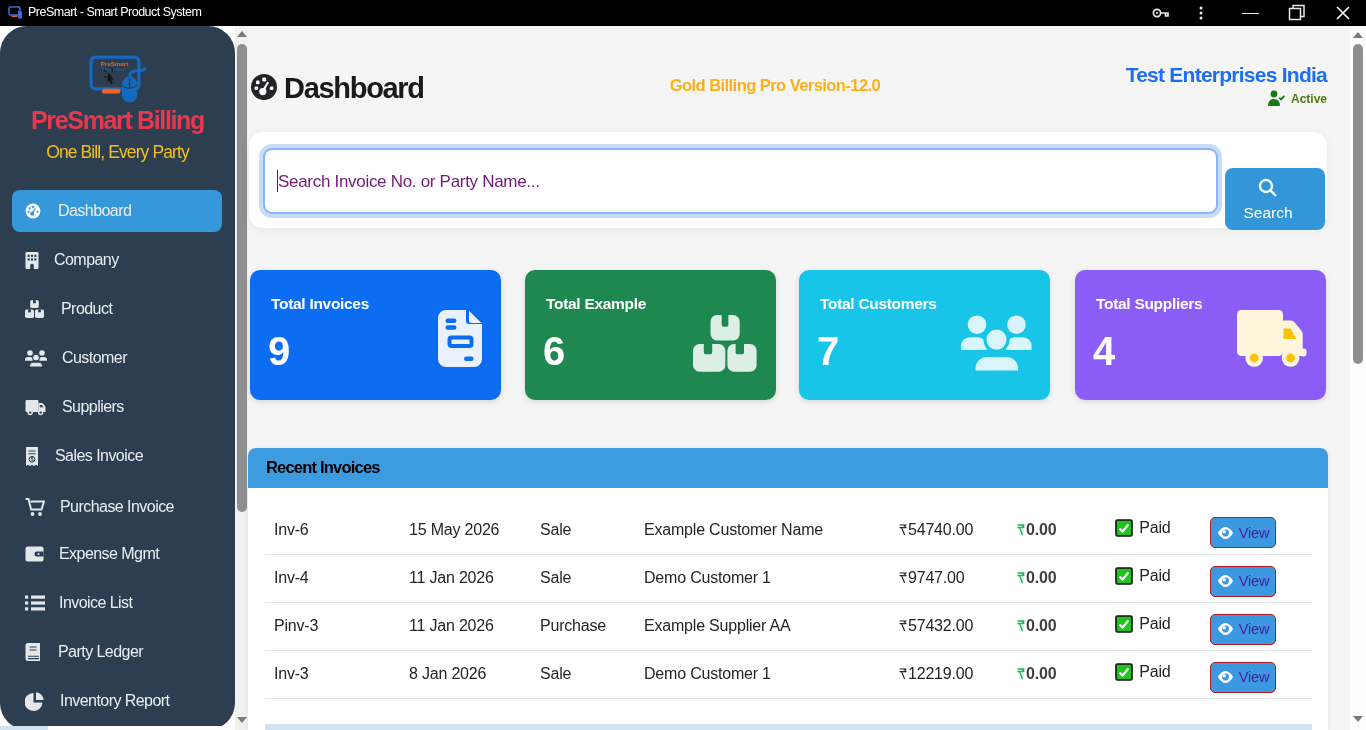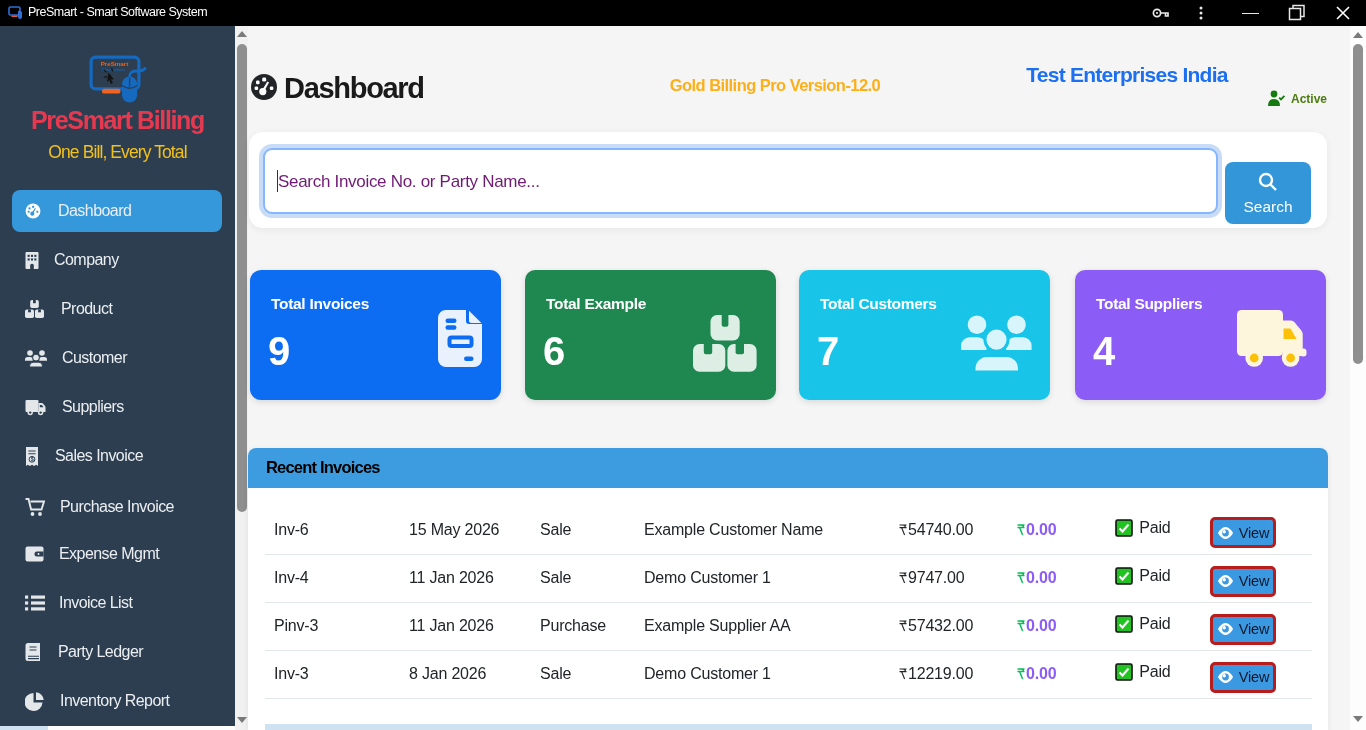--- a/index.html
+++ b/index.html
@@ -2,83 +2,83 @@
 <html><head>
 <meta charset="utf-8">
 <style>
 * { margin:0; padding:0; box-sizing:border-box; }
 html,body { width:1366px; height:730px; overflow:hidden; font-family:"Liberation Sans", sans-serif; }
 .abs { position:absolute; }
 
 #titlebar { position:absolute; left:0; top:0; width:1366px; height:26px; background:#000; }
 #titlebar .title { position:absolute; left:28px; top:5px; font-size:12.5px; color:#fff; letter-spacing:-0.5px; }
 
-#sidebar { position:absolute; left:0; top:26px; width:235px; height:704px; background:#2c3e50; }
+#sidebar { position:absolute; left:0; top:26px; width:235px; height:704px; background:#2c3e50;border-radius:27px; }
 #logo { position:absolute; left:88px; top:28px; }
 #brand { position:absolute; left:0; top:80px; width:235px; text-align:center; color:#e63950; font-size:25px; font-weight:bold; letter-spacing:-1.35px;}
 #tagline { position:absolute; left:0; top:116px; width:235px; text-align:center; color:#f1c01e; font-size:17.5px; letter-spacing:-0.9px; }
 .nav-item { position:absolute; left:12px; width:210px; height:42px; color:#eceff2; font-size:16px; letter-spacing:-0.55px; display:flex; align-items:center; }
 .nav-item .ico { width:18px; height:20px; margin-left:13px; margin-right:14px; flex:none; display:flex; align-items:center; justify-content:center;}
 .nav-item.active { background:#3498db; border-radius:8px; }
 
 #sbscroll { position:absolute; left:235px; top:26px; width:13px; height:704px; background:#f1f1f1; }
 #sbscroll .thumb { position:absolute; left:1.5px; top:18px; width:10px; height:468px; background:#8f8f8f; border-radius:5px; }
 
 #main { position:absolute; left:248px; top:26px; width:1102px; height:704px; background:#f5f5f6; }
 
 #mscroll { position:absolute; left:1350px; top:26px; width:16px; height:704px; background:#fdfdfd; }
 #mscroll .thumb { position:absolute; left:3px; top:18px; width:10px; height:320px; background:#8f8f8f; border-radius:5px; }
 .arr-up { width:0;height:0;border-left:5px solid transparent;border-right:5px solid transparent;border-bottom:6px solid #7a7a7a; position:absolute; }
 .arr-dn { width:0;height:0;border-left:5px solid transparent;border-right:5px solid transparent;border-top:6px solid #7a7a7a; position:absolute; }
 
 #hdr-title { position:absolute; left:284px; top:72px; font-size:29px; font-weight:bold; color:#1a1a1a; letter-spacing:-1.3px;}
 #hdr-center { position:absolute; left:550px; top:76px; width:450px; text-align:center; font-size:16.5px; font-weight:bold; color:#fcaf17; letter-spacing:-0.55px; }
-#hdr-right { position:absolute; left:927px; top:63px; width:400px; text-align:center; font-size:21px; font-weight:bold; color:#1d6ff2; letter-spacing:-0.75px;}
+#hdr-right { position:absolute; left:927px; top:63px; width:400px; text-align:right; font-size:21px; font-weight:bold; color:#1d6ff2; letter-spacing:-0.75px;}
 #hdr-active { position:absolute; left:927px; top:90px; width:400px; text-align:right; font-size:12px; font-weight:bold; color:#4d7c0f; }
 
 #search-card { position:absolute; left:249px; top:132px; width:1078px; height:96px; background:#fff; border-radius:14px; box-shadow:0 2px 8px rgba(0,0,0,0.06); }
 #search-input { position:absolute; left:263px; top:148px; width:955px; height:66px; background:#fff; border:2px solid #86b7fe; border-radius:9px; box-shadow:0 0 0 4px #c8dcf8; }
 #search-ph { position:absolute; left:278px; top:172px; font-size:17px; color:#701a75; letter-spacing:-0.3px; }
 #caret { position:absolute; left:277px; top:170px; width:1px; height:22px; background:#333; }
-#search-btn { position:absolute; left:1225px; top:162px; width:86px; height:62px; background:#3296d9; border-radius:8px; }
+#search-btn { position:absolute; left:1225px; top:168px; width:100px; height:62px; background:#3296d9; border-radius:8px; }
 #search-btn .lbl { position:absolute; left:0; top:36px; width:86px; text-align:center; color:#fff; font-size:15.5px; }
 
 .card { position:absolute; top:270px; width:251px; height:130px; border-radius:10px; color:#fff; box-shadow:0 2px 6px rgba(0,0,0,0.12);}
 .card .lb { position:absolute; left:21px; top:25px; font-size:15.5px; font-weight:bold; letter-spacing:-0.3px; }
 .card .num { position:absolute; left:18px; font-size:40px; font-weight:bold; }
 .card .icon { position:absolute; }
-#card1 { left:250px; background:#0c6cf2;border-radius:11px; }
+#card1 { left:250px; background:#0c6cf2; }
 #card2 { left:525px; background:#1f8750; }
 #card3 { left:799px; background:#18c5e8; }
 #card4 { left:1075px; background:#8b5cf6; }
 .card .num { top:59px; }
 
 #tbl-card { position:absolute; left:248px; top:448px; width:1080px; height:282px; background:#fff; border-radius:8px 8px 0 0; box-shadow:0 2px 6px rgba(0,0,0,0.08);}
 #tbl-hdr { position:absolute; left:248px; top:448px; width:1080px; height:40px; background:#3d9ce0; border-radius:8px 8px 0 0; }
 #tbl-hdr span { position:absolute; left:18px; top:10px; color:#000000; font-size:16.5px; font-weight:bold; letter-spacing:-0.8px; }
 table { border-collapse:collapse; }
 #tbl { position:absolute; left:265px; top:506px; width:1047px; }
 #tbl th { background:#eef0f3; font-size:16px; font-weight:bold; color:#212529; text-align:left; height:38px; padding:0 0 0 9px; letter-spacing:-0.2px; }
 #tbl td { font-size:16px; color:#212529; height:48px; padding:0 0 0 9px; border-bottom:1px solid #e2e6ea; letter-spacing:-0.2px; }
-#tbl td.grn { color:#8b5cf6; font-weight:bold; }
-.viewbtn { position:relative; width:66px; height:31px; background:#3b99e1; border:3px solid #b91c1c; border-radius:5px; color:#0f172a; font-size:14.5px; display:flex; align-items:center; justify-content:center; margin-top:6px;}
+#tbl td.grn { color:#404040; font-weight:bold; }
+.viewbtn { position:relative; width:66px; height:31px; background:#3b99e1; border:1px solid #b91c1c; border-radius:5px; color:#4c1d95; font-size:14.5px; display:flex; align-items:center; justify-content:center; margin-top:6px;}
 .chk { display:inline-block; vertical-align:-4px; margin-right:2px; }
 .rs { vertical-align:-1px; margin-right:1px; }
 .eye { margin-right:5px; }
 #hscroll { position:absolute; left:265px; top:724px; width:1047px; height:6px; background:#cfe2f1; }
 </style>
 </head>
 <body>
 <div id="titlebar">
   <svg class="abs" style="left:8px;top:5px" width="16" height="16" viewBox="0 0 16 16">
       <rect x="1" y="2" width="11" height="8" rx="1.5" fill="none" stroke="#2e6fd8" stroke-width="1.6"></rect>
       <rect x="3.5" y="10.5" width="6" height="1.5" fill="#e05a2b"></rect>
       <path d="M10 6 q2 -1 4 1 v5 a2 2 0 0 1 -4 0 z" fill="#2e6fd8"></path>
     </svg>
-  <span class="title">PreSmart - Smart Software System</span>
+  <span class="title">PreSmart - Smart Product System</span>
   <svg class="abs" style="left:1151px;top:5px" width="22" height="16" viewBox="0 0 22 16">
       <circle cx="6" cy="8" r="3.6" fill="none" stroke="#e8e8e8" stroke-width="1.7"></circle>
       <circle cx="6" cy="8" r="1.1" fill="#e8e8e8"></circle>
       <path d="M9.5 8 H17 v3 h-2.5 v-3" fill="none" stroke="#e8e8e8" stroke-width="1.7"></path>
     </svg>
   <svg class="abs" style="left:1198px;top:5px" width="6" height="16" viewBox="0 0 6 16">
       <circle cx="3" cy="3" r="1.5" fill="#e8e8e8"></circle>
       <circle cx="3" cy="8" r="1.5" fill="#e8e8e8"></circle>
       <circle cx="3" cy="13" r="1.5" fill="#e8e8e8"></circle>
     </svg>
@@ -98,21 +98,21 @@
     <text x="26.5" y="11.5" font-size="6.2" font-weight="bold" fill="#e8641f" text-anchor="middle" font-family="Liberation Sans">PreSmart</text>
     <text x="25.5" y="16.5" font-size="3.4" fill="#1569be" text-anchor="middle" font-family="Liberation Sans">Billing Software</text>
     <path d="M20.5 18.5 l5.5 7 -3 -0.2 1.8 3.8 -1.8 0.9 -1.8 -3.8 -2.2 2 z" fill="#131313"></path>
     <path d="M18.6 18.3 l-3 -2.6 M19.3 22.6 l-3.6 0.6 M24.6 17.4 l-0.8 -3.4" stroke="#131313" stroke-width="1.1" fill="none"></path>
     <rect x="14" y="34.8" width="18.5" height="4.8" rx="2.2" fill="#f06321"></rect>
     <rect x="34" y="22.5" width="15.2" height="26" rx="7.6" fill="#1569be"></rect>
     <path d="M41.6 23 v9.5 M34 31.5 q7.6 5.5 15.2 0" stroke="#2c3e50" stroke-width="1.3" fill="none"></path>
     <path d="M41.6 23.5 q-0.5 -6.5 6.5 -6.5 q7.5 0.5 9.5 -3.5" stroke="#1569be" stroke-width="2.8" fill="none"></path>
   </svg>
   <div id="brand">PreSmart Billing</div>
-  <div id="tagline">One Bill, Every Total</div>
+  <div id="tagline">One Bill, Every Party</div>
 </div>
 <div id="nav">
 <div class="nav-item active" style="top:190px">
   <span class="ico" style="width:16px;margin-right:17px">
         <svg width="16" height="16" viewBox="0 0 28 28">
           <circle cx="14" cy="14" r="13" fill="#fff"></circle>
           <g fill="#3498db">
             <rect x="12.2" y="4.6" width="4" height="4" rx="1.4"></rect>
             <rect x="6" y="7.6" width="3.6" height="3.6" rx="1.3"></rect>
             <rect x="4.6" y="13.4" width="3.6" height="3.6" rx="1.3"></rect>

